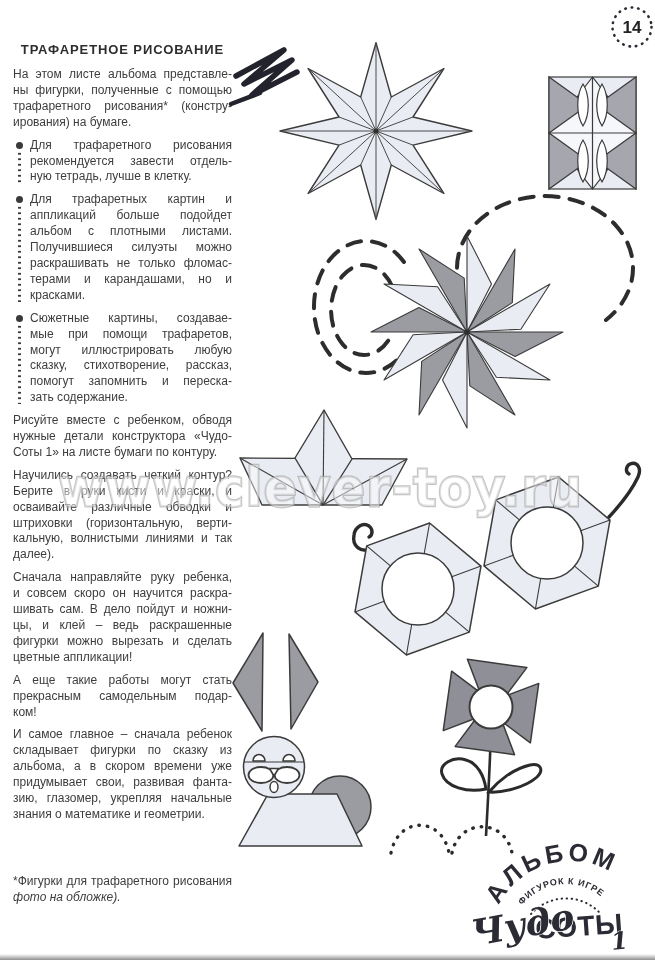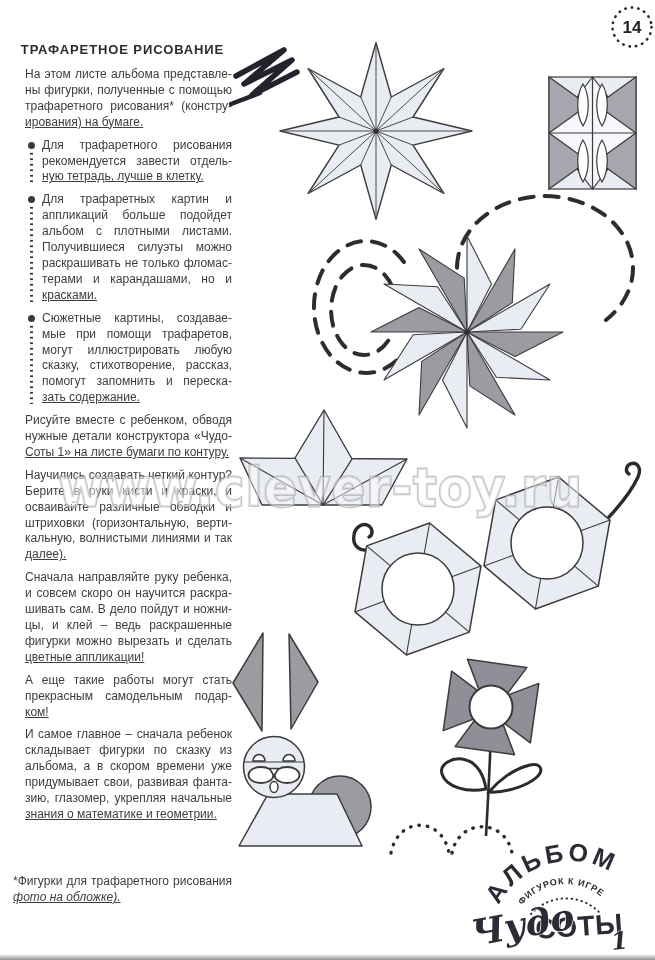--- a/index.html
+++ b/index.html
@@ -1,22 +1,22 @@
 <!DOCTYPE html>
 <html><head>
 <meta charset="utf-8">
 <style>
   html,body{margin:0;padding:0;background:#d8d8d8;}
   .page{position:relative;width:655px;height:960px;background:#ffffff;overflow:hidden;
         font-family:"Liberation Sans",sans-serif;color:#3d3d3d;}
   .text-col{position:absolute;left:13px;top:42px;width:219px;}
   .title{font-weight:bold;font-size:13px;letter-spacing:.9px;text-align:center;color:#2d2d2d;margin-bottom:10px;}
-  .block{margin-bottom:7px;margin-left:12px;}
+  .block{margin-bottom:7px;}
   .line{font-size:12px;line-height:15.9px;text-align:justify;text-align-last:justify;}
-  .line.last{text-align-last:left;text-decoration:underline;}
+  .line.last{text-align-last:left;}
   .bullet{display:flex;}
   .pin{width:17px;flex:0 0 17px;position:relative;}
   .pin .dot{position:absolute;left:3px;top:4px;width:7px;height:7px;border-radius:50%;background:#3a3a3a;}
   .pin .dline{position:absolute;left:5px;top:13px;bottom:2px;width:3px;
       background-image:radial-gradient(circle,#3a3a3a 1.1px,rgba(0,0,0,0) 1.3px);
       background-size:3px 5.5px;background-repeat:repeat-y;}
   .btext{flex:1;}
   .b{font-weight:normal;} .i{font-style:italic;}
   .footnote{position:absolute;left:13px;top:874px;width:219px;}
   .figures{position:absolute;left:0;top:0;width:655px;height:960px;}

